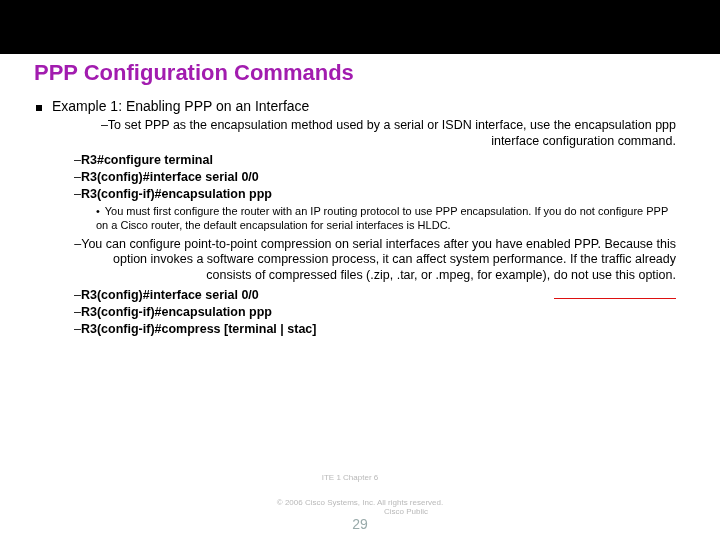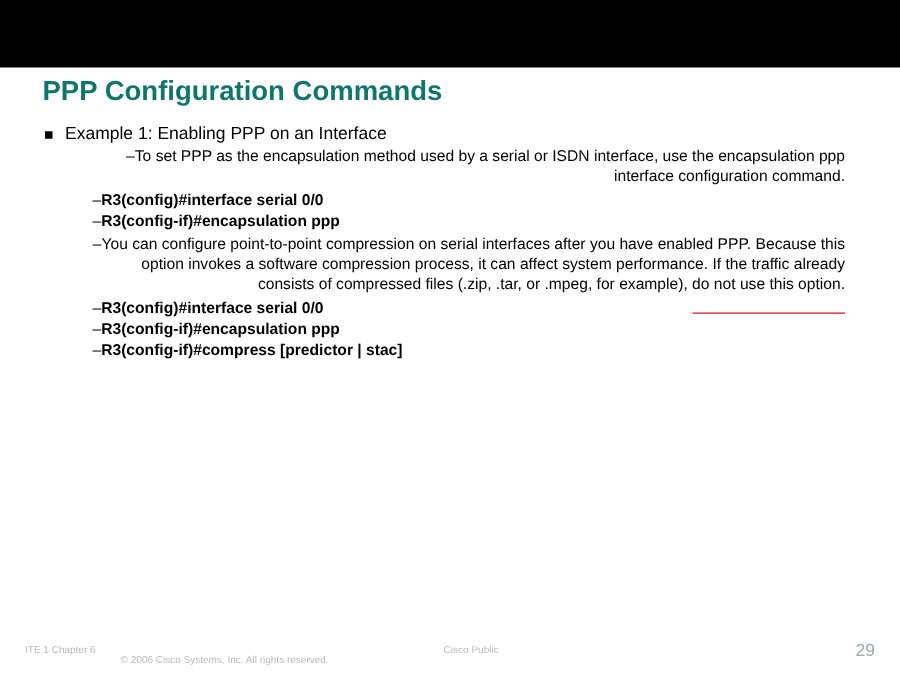--- a/index.html
+++ b/index.html
@@ -5,38 +5,39 @@
   * { margin: 0; padding: 0; box-sizing: border-box; }
   body {
     width: 720px; height: 540px;
     font-family: Arial, Helvetica, sans-serif;
     background: #fff; color: #000;
     position: relative; overflow: hidden;
   }
   .topbar { background:#000; height:54px; width:100%; }
   .content { padding: 6px 34px 0 34px; }
   .title {
-    color:#0f766e; font-size:22px; font-weight:700;
+    color:#a21caf; font-size:22px; font-weight:700;
     margin-bottom:12px;
   }
   .ex-row { display:flex; align-items:flex-start; margin:4px 0 4px 2px; }
   .ex-bullet { width:6px; height:6px; background:#000; margin:7px 10px 0 0; flex:none; }
   .ex-label { font-size:14px; font-weight:400; }
   .body-block { margin-left: 40px; margin-right:10px; }
   .para { font-size:12.5px; line-height:1.25; margin:4px 0;text-align:right; }
   .cmd  { font-size:12.5px; font-weight:700; margin:3px 0; }
   .dash { font-weight:400; }
   .note-block { margin-left: 62px; margin-right:10px; }
   .note { font-size:11px; line-height:1.25; margin:4px 0; }
   .dotbullet { display:inline-block; font-size:11px; margin-right:2px; }
   .underline-red { border-bottom:1.5px solid #d11; padding-bottom:16px; }
   .footer {
     position:absolute; left:0; bottom:8px; width:100%;
     display:flex; align-items:center; font-size:8px; color:#b9b9b9;
     padding:0 20px;
+    flex-direction:column;
   }
   .footer .f-left { flex:none; margin-right:20px; }
   .footer .f-copy { flex:none;margin-top:16px; }
   .footer .f-pub  { margin-left:92px; flex:none; }
   .footer .spacer { flex:1; }
   .footer .pagenum { color:#9aa; font-size:14px; }
 </style>
 </head>
 <body>
 
@@ -46,31 +47,35 @@
 
   <h1 class="title">PPP Configuration Commands</h1>
 
   <div class="ex-row">
     <div class="ex-bullet"></div>
     <div class="ex-label">Example 1: Enabling PPP on an Interface</div>
   </div>
 
   <div class="body-block">
     <p class="para">–To set PPP as the encapsulation method used by a serial or ISDN interface, use the encapsulation ppp interface configuration command.</p>
+    <p class="cmd"><span class="dash">–</span><span>R3#configure terminal</span></p>
     <p class="cmd"><span class="dash">–</span><span>R3(config)#interface serial 0/0</span></p>
     <p class="cmd"><span class="dash">–</span><span>R3(config-if)#encapsulation ppp</span></p>
   </div>
 
+  <div class="note-block">
+    <p class="note"><span class="dotbullet">•</span> <span>You must first configure the router with an IP routing protocol to use PPP encapsulation. If you do not configure PPP on a Cisco router, the default encapsulation for serial interfaces is HLDC.</span></p>
+  </div>
 
 
   <div class="body-block">
     <p class="para"><span>–You can configure point-to-point compression on serial interfaces after you have enabled PPP. Because this option invokes a software compression process, it can affect system performance. If the traffic already consists of compressed files (.zip, .tar, or .mpeg, for example), </span><span class="underline-red">do not use this option.</span></p>
     <p class="cmd"><span class="dash">–</span><span>R3(config)#interface serial 0/0</span></p>
     <p class="cmd"><span class="dash">–</span><span>R3(config-if)#encapsulation ppp</span></p>
-    <p class="cmd"><span class="dash">–</span><span>R3(config-if)#compress [predictor | stac]</span></p>
+    <p class="cmd"><span class="dash">–</span><span>R3(config-if)#compress [terminal | stac]</span></p>
   </div>
 
 </div>
 
 <div class="footer">
   <span class="f-left">ITE 1 Chapter 6</span>
   <span class="f-copy">© 2006 Cisco Systems, Inc. All rights reserved.</span>
   <span class="f-pub">Cisco Public</span>
   <span class="spacer"></span>
   <span class="pagenum">29</span>

